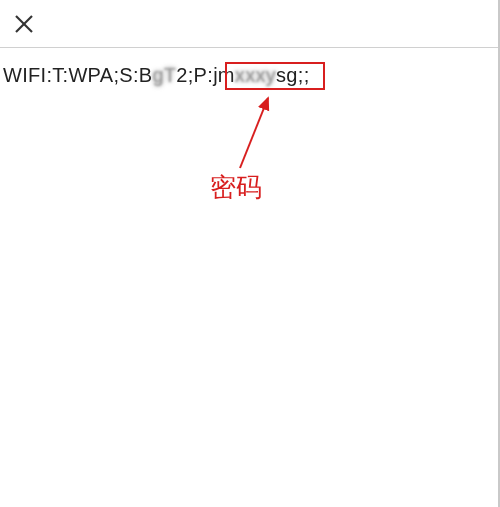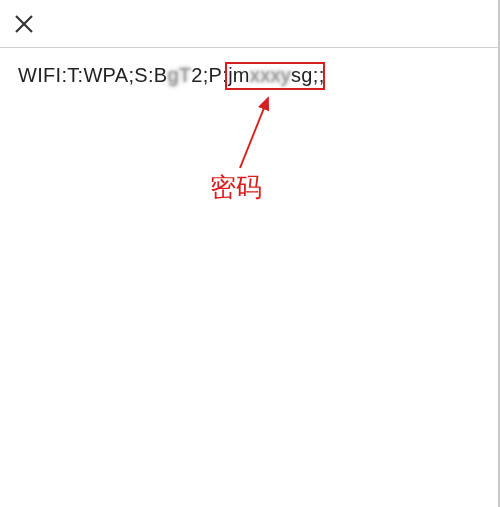--- a/index.html
+++ b/index.html
@@ -20,21 +20,21 @@
     }
     .close-icon {
       width: 24px;
       height: 24px;
       cursor: pointer;
       display: flex;
       align-items: center;
       justify-content: center;
     }
     .content {
-      padding: 16px 18px;
+      padding: 16px 3px;
       font-size: 20px;
       color: #222;
       letter-spacing: 0.3px;
       white-space: nowrap;
     }
     .blur {
       color: #999;
       text-shadow: 0 0 4px #888;
       filter: blur(1.2px);
     }

